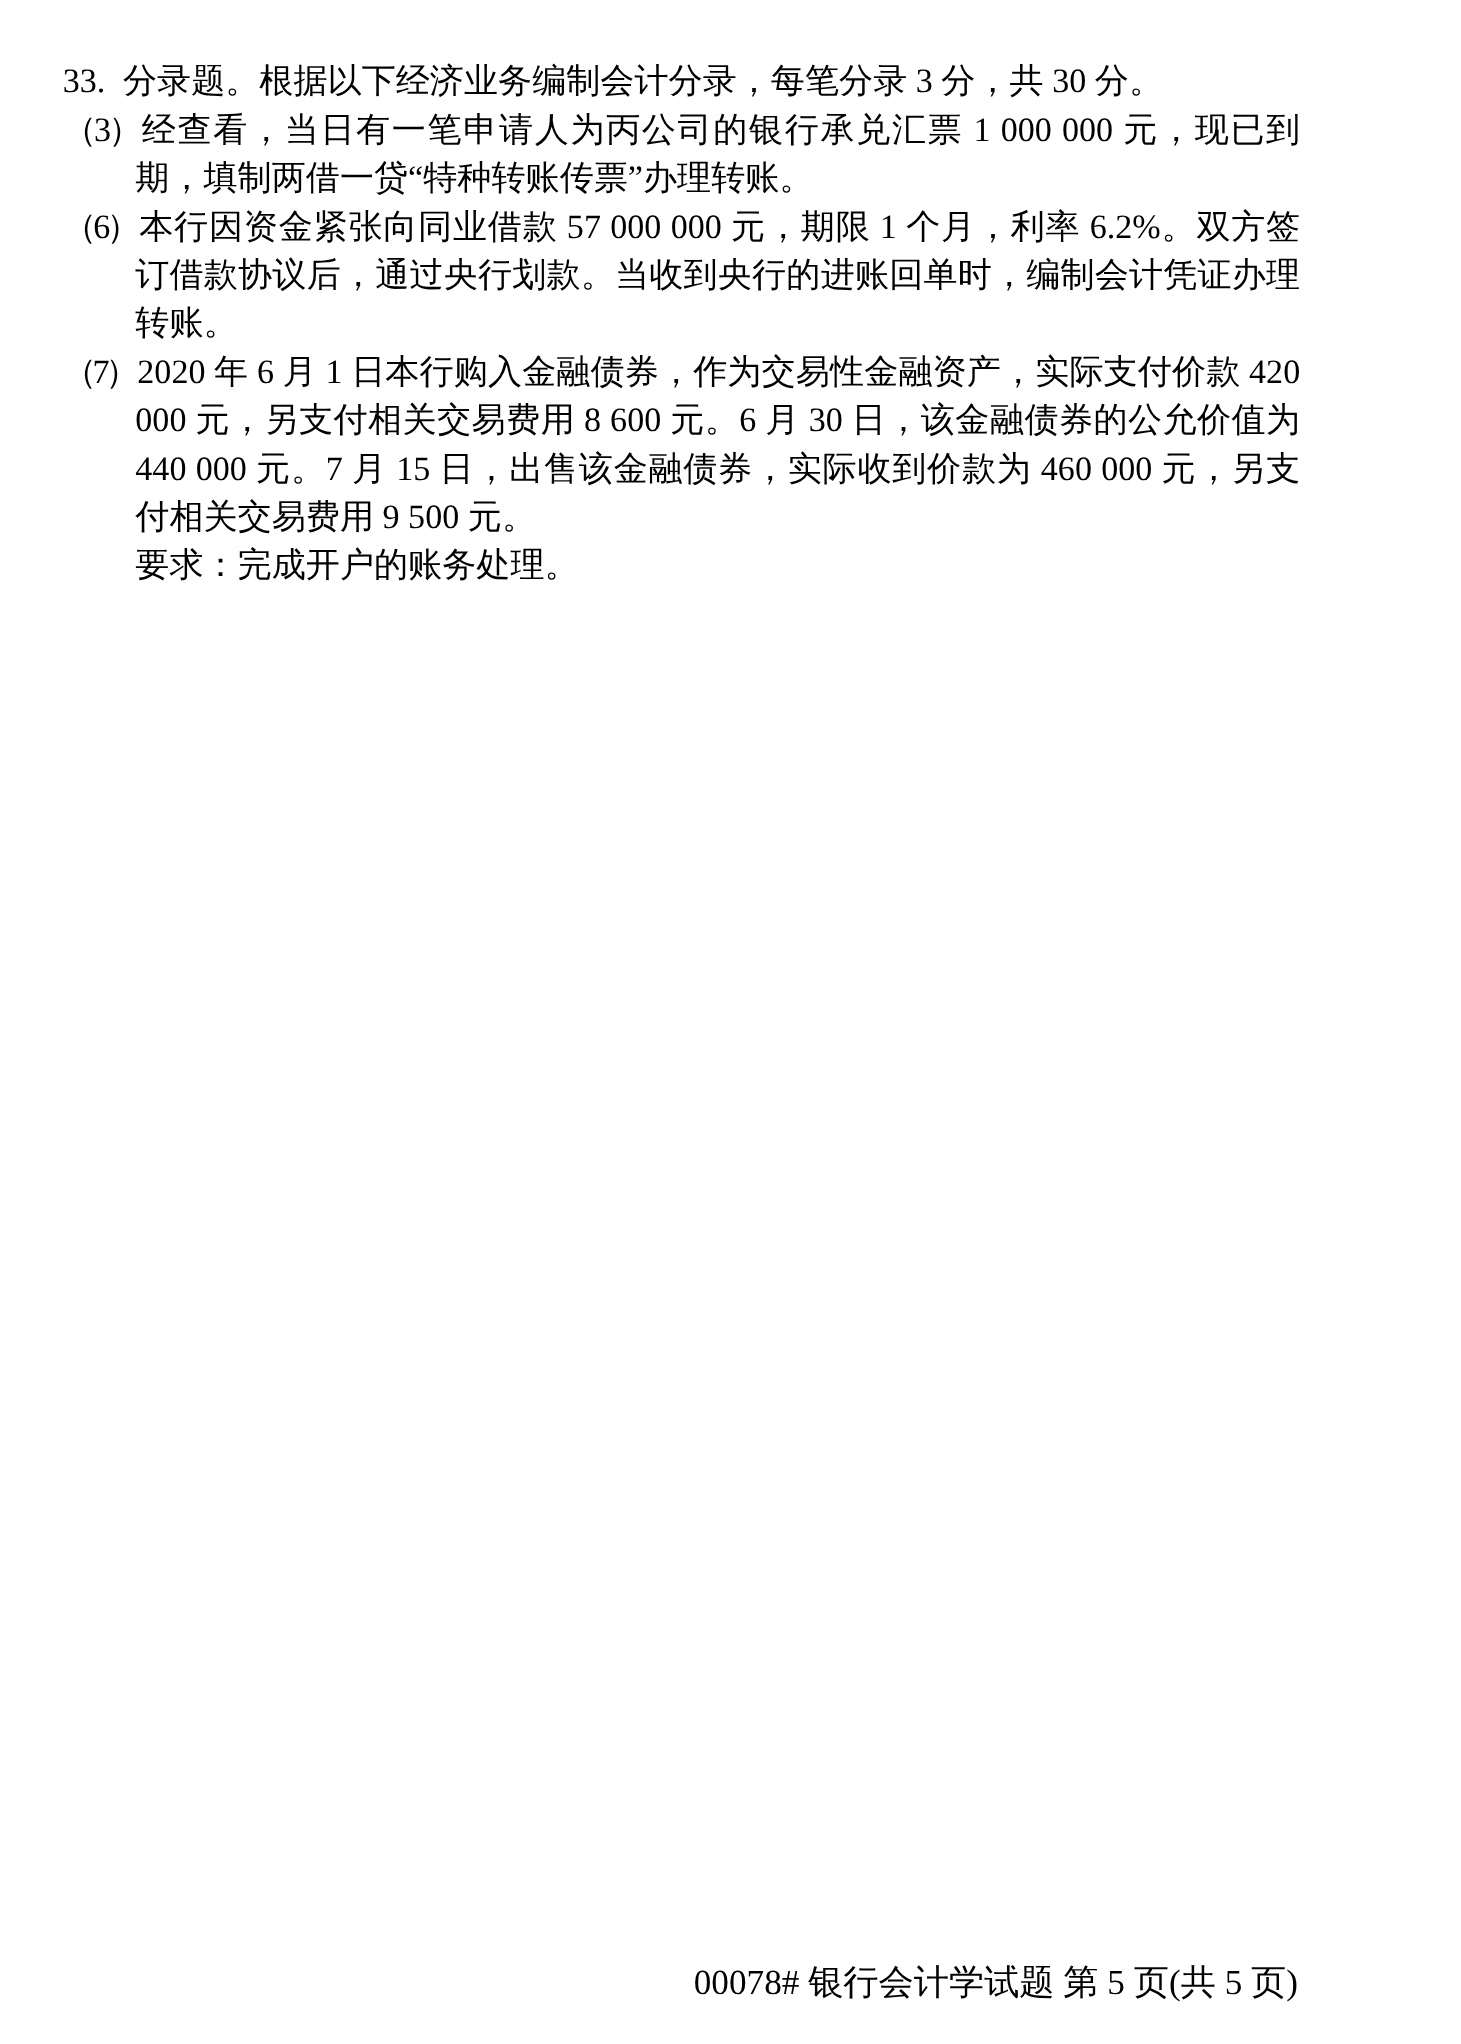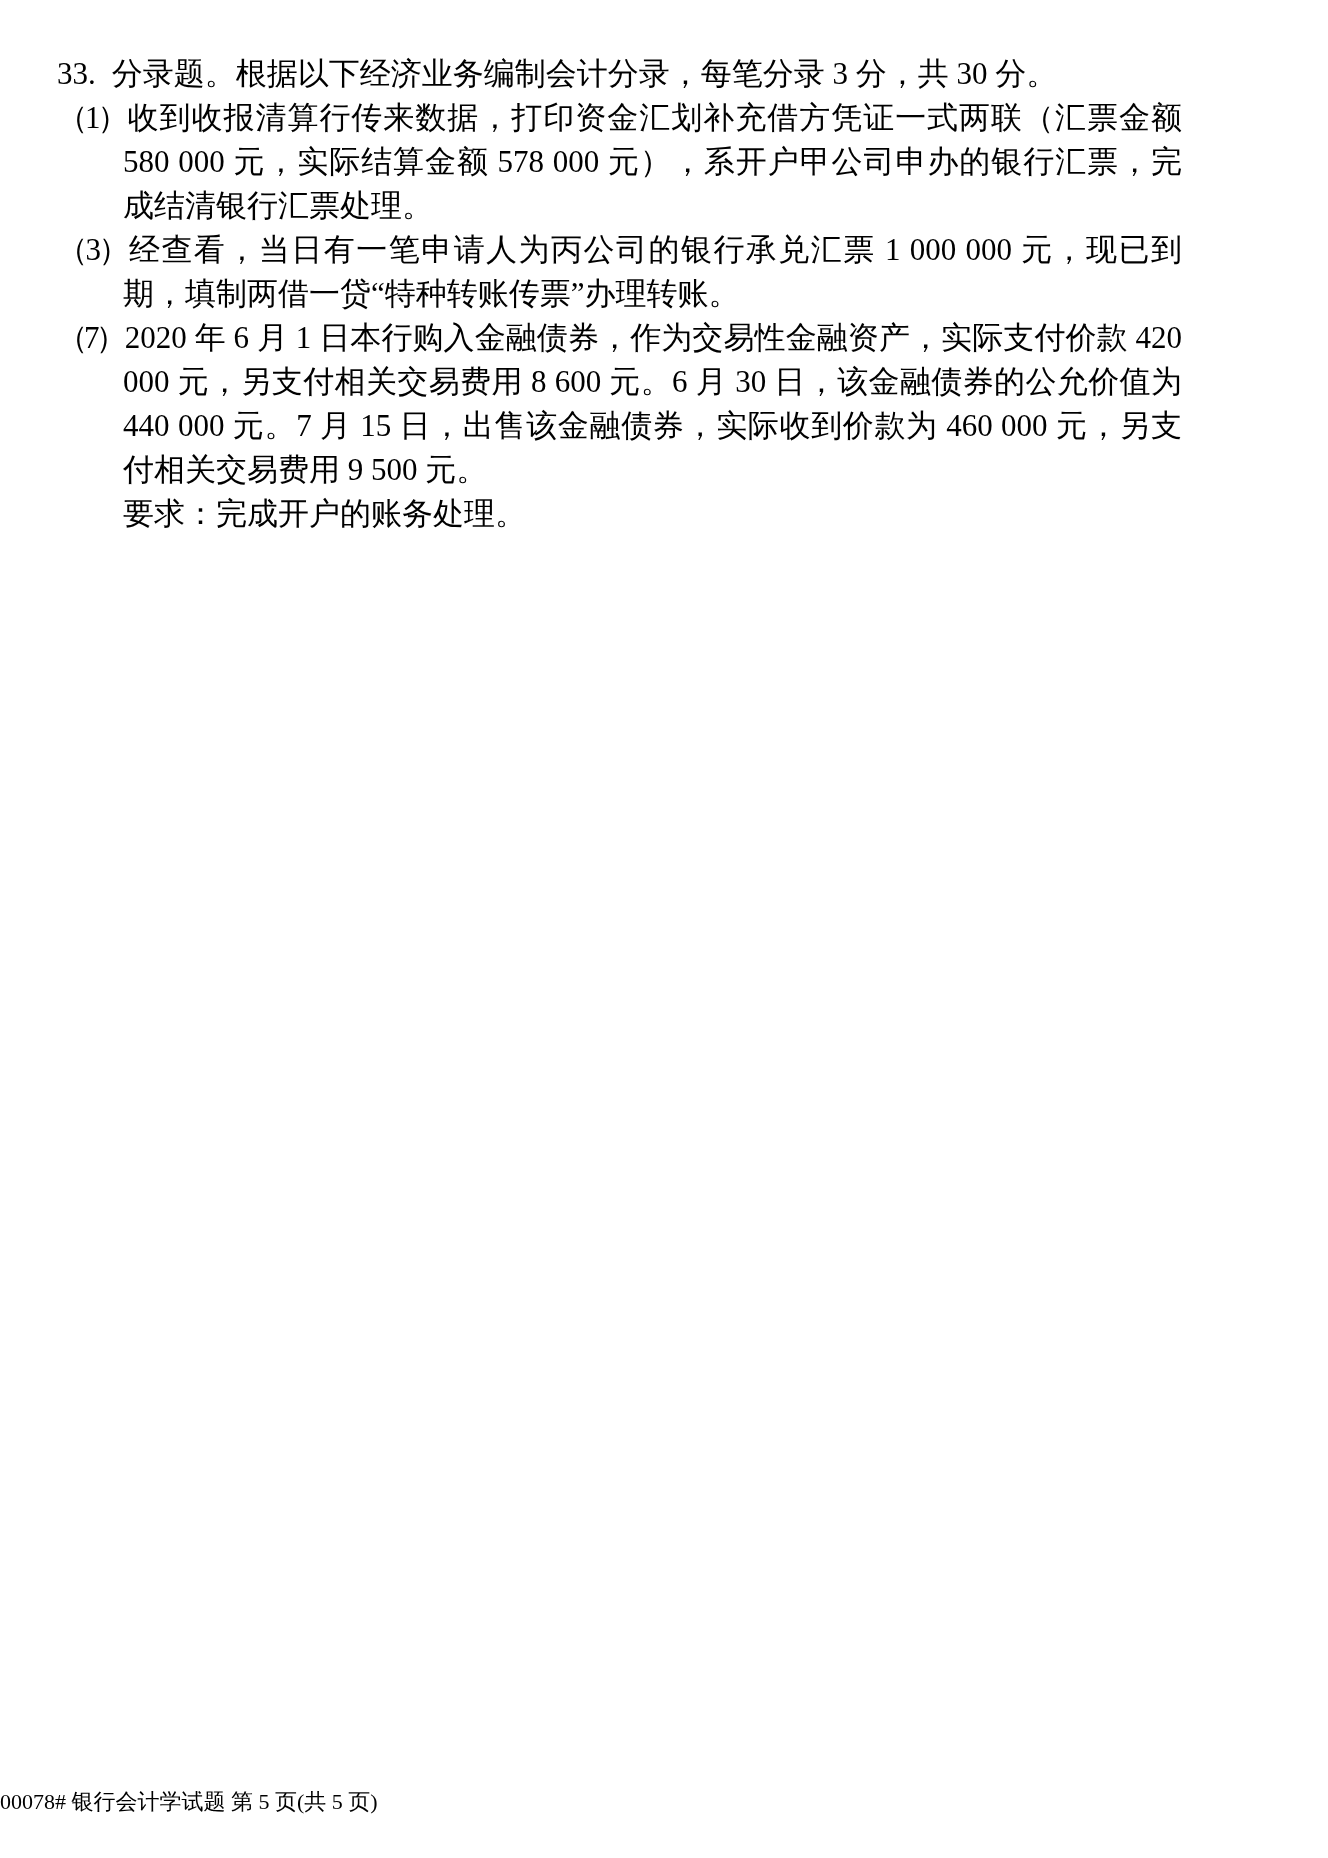--- a/index.html
+++ b/index.html
@@ -44,40 +44,41 @@
   .requirement {
     margin: 0;
     padding: 0 0 0 66px;
     text-indent: 0;
   }
   .footer {
     position: absolute;
     left: 0;
     bottom: 38px;
     width: 1160px; 
-    text-align: left;
-    font-size: 22px;
+    text-align: right;
+    font-size: 32px;
     line-height: 36px;
+    padding-left: 20px;
   }
 </style>
 </head>
 <body>
 
 <div class="page">
   <div class="content">
 
     <p class="title-line"><span class="qnum">33.</span><span>分录题。根据以下经济业务编制会计分录，每笔分录 3 分，共 30 分。</span></p>
 
-    <p class="item"><span class="marker">（1）</span><span>收到收报清算行传来数据，打印资金汇划补充借方凭证一式两联（汇票金额 580 000 元，实际结算金额 578 000 元），系开户甲公司申办的银行汇票，完成结清银行汇票处理。</span></p>
 
 
     <p class="item"><span class="marker">（3）</span><span>经查看，当日有一笔申请人为丙公司的银行承兑汇票 1 000 000 元，现已到期，填制两借一贷“特种转账传票”办理转账。</span></p>
 
 
 
+    <p class="item"><span class="marker">（6）</span><span>本行因资金紧张向同业借款 57 000 000 元，期限 1 个月，利率 6.2%。双方签订借款协议后，通过央行划款。当收到央行的进账回单时，编制会计凭证办理转账。</span></p>
 
     <p class="item"><span class="marker">（7）</span><span>2020 年 6 月 1 日本行购入金融债券，作为交易性金融资产，实际支付价款 420 000 元，另支付相关交易费用 8 600 元。6 月 30 日，该金融债券的公允价值为 440 000 元。7 月 15 日，出售该金融债券，实际收到价款为 460 000 元，另支付相关交易费用 9 500 元。</span></p>
 
     <p class="requirement">要求：完成开户的账务处理。</p>
 
   </div>
 
   <div class="footer">00078# 银行会计学试题 第 5 页(共 5 页)</div>
 </div>
 

